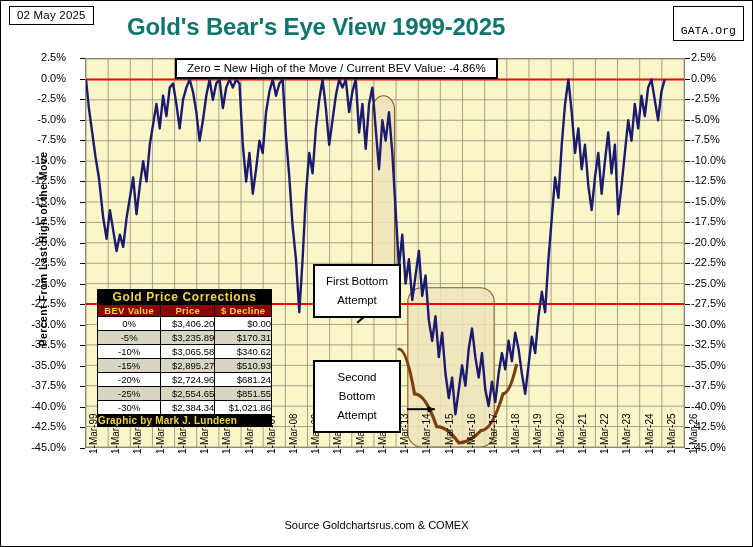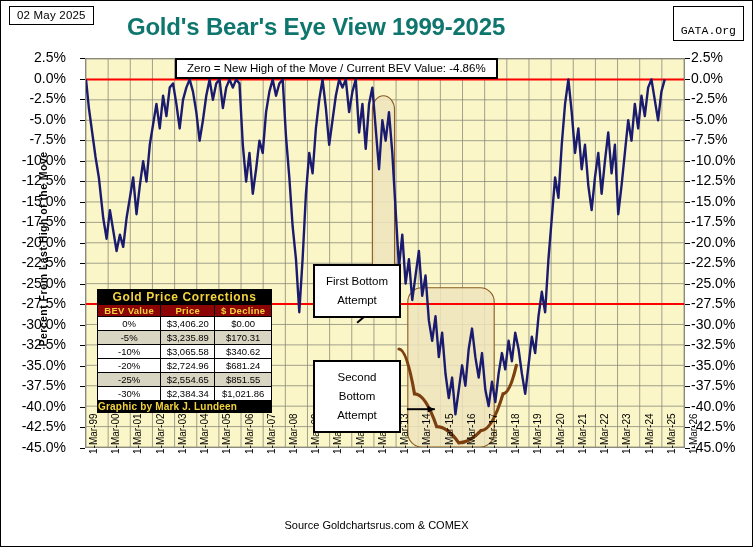--- a/index.html
+++ b/index.html
@@ -44,21 +44,21 @@
     position:absolute;left:84px;top:57px;width:600px;height:390px;
     background:#fbf6c8;
     border:1px solid #8a8a7a;
     box-sizing:border-box;
   }
   #grid{position:absolute;left:0;top:0;width:100%;height:100%;}
   #series{position:absolute;left:0;top:0;width:100%;height:100%;}
   #overlays{position:absolute;left:0;top:0;width:100%;height:100%;}
   
   .ytick{
-    position:absolute;font-size:14px;color:#000;
+    position:absolute;font-size:11px;color:#000;
     white-space:nowrap;line-height:10px;
   }
   .ytick.left{right:686px;text-align:right;}
   .ytick.right{left:690px;text-align:left;}
   .ytickmark{position:absolute;width:5px;height:1px;background:#000;}
   
   .xtick{
     position:absolute;
     font-size:10px;color:#000;white-space:nowrap;
     transform-origin:0 0;transform:rotate(-90deg);
@@ -90,21 +90,21 @@
   .tbl-title{
     background:#000;color:#f2d33c;font-size:12px;font-weight:bold;
     text-align:center;padding:2px 0 3px 0;letter-spacing:.6px;
   }
   .tbl-head{
     background:#8c0404;color:#f2d33c;font-weight:bold;
     text-align:center;padding:1px 0 2px 0;font-size:9.5px;
     border:1px solid #000;letter-spacing:.3px;
   }
   .tbl-cell{
-    text-align:center;padding:0 4px 0 2px;font-size:9.5px;color:#000;
+    text-align:right;padding:0 4px 0 2px;font-size:9.5px;color:#000;
     border:1px solid #000;height:13px;
   }
   .tbl-cell.c0{text-align:center;padding-right:0;}
   .row-odd td{background:#ffffff;}
   .row-even td{background:#d8d5c2;}
   .tbl-credit{
     background:#000;color:#f2d33c;font-size:10px;font-weight:bold;
     text-align:left;padding:2px 0 3px 0;letter-spacing:.2px;
   }
   
@@ -221,20 +221,25 @@
         </tr>
         <tr class="row-even">
           <td class="tbl-cell c0">-5%</td>
           <td class="tbl-cell">$3,235.89</td>
           <td class="tbl-cell">$170.31</td>
         </tr>
         <tr class="row-odd">
           <td class="tbl-cell c0">-10%</td>
           <td class="tbl-cell">$3,065.58</td>
           <td class="tbl-cell">$340.62</td>
+        </tr>
+        <tr class="row-even">
+          <td class="tbl-cell c0">-15%</td>
+          <td class="tbl-cell">$2,895.27</td>
+          <td class="tbl-cell">$510.93</td>
         </tr>
         <tr class="row-odd">
           <td class="tbl-cell c0">-20%</td>
           <td class="tbl-cell">$2,724.96</td>
           <td class="tbl-cell">$681.24</td>
         </tr>
         <tr class="row-even">
           <td class="tbl-cell c0">-25%</td>
           <td class="tbl-cell">$2,554.65</td>
           <td class="tbl-cell">$851.55</td>

